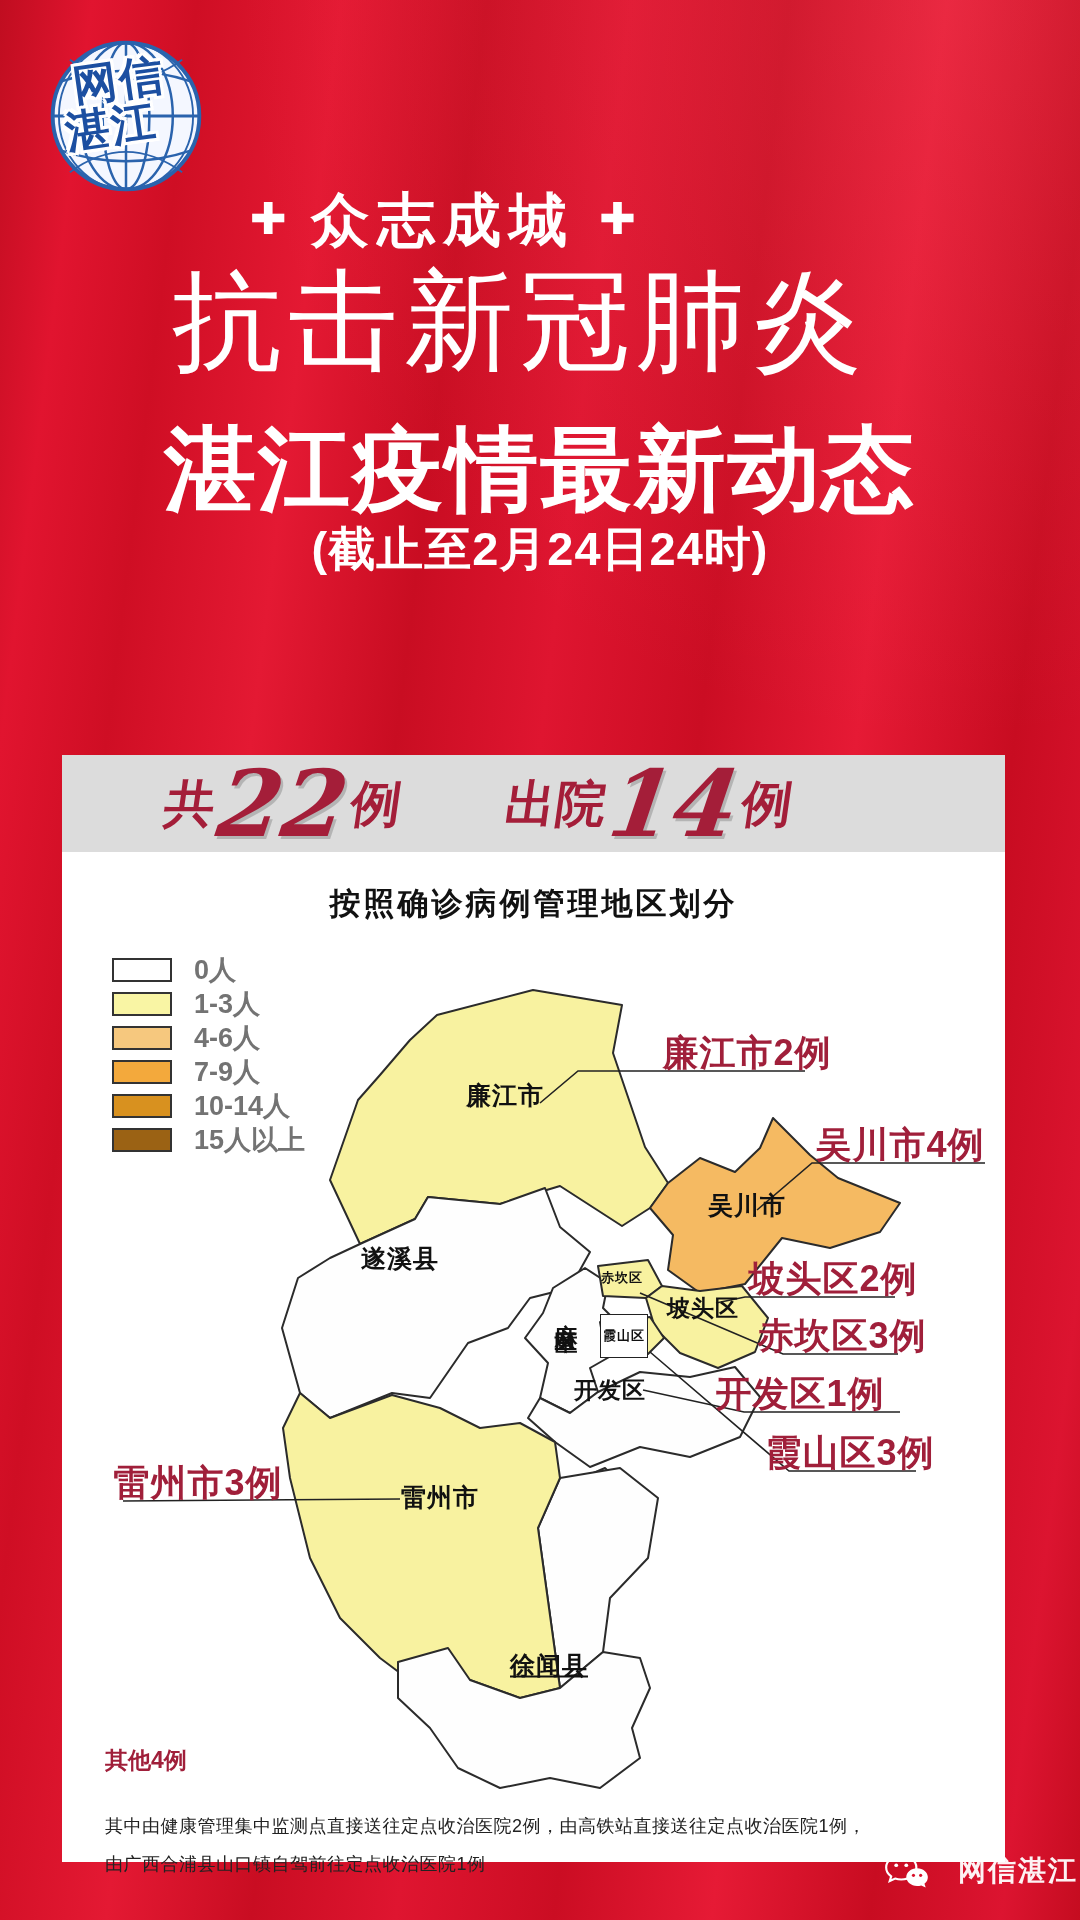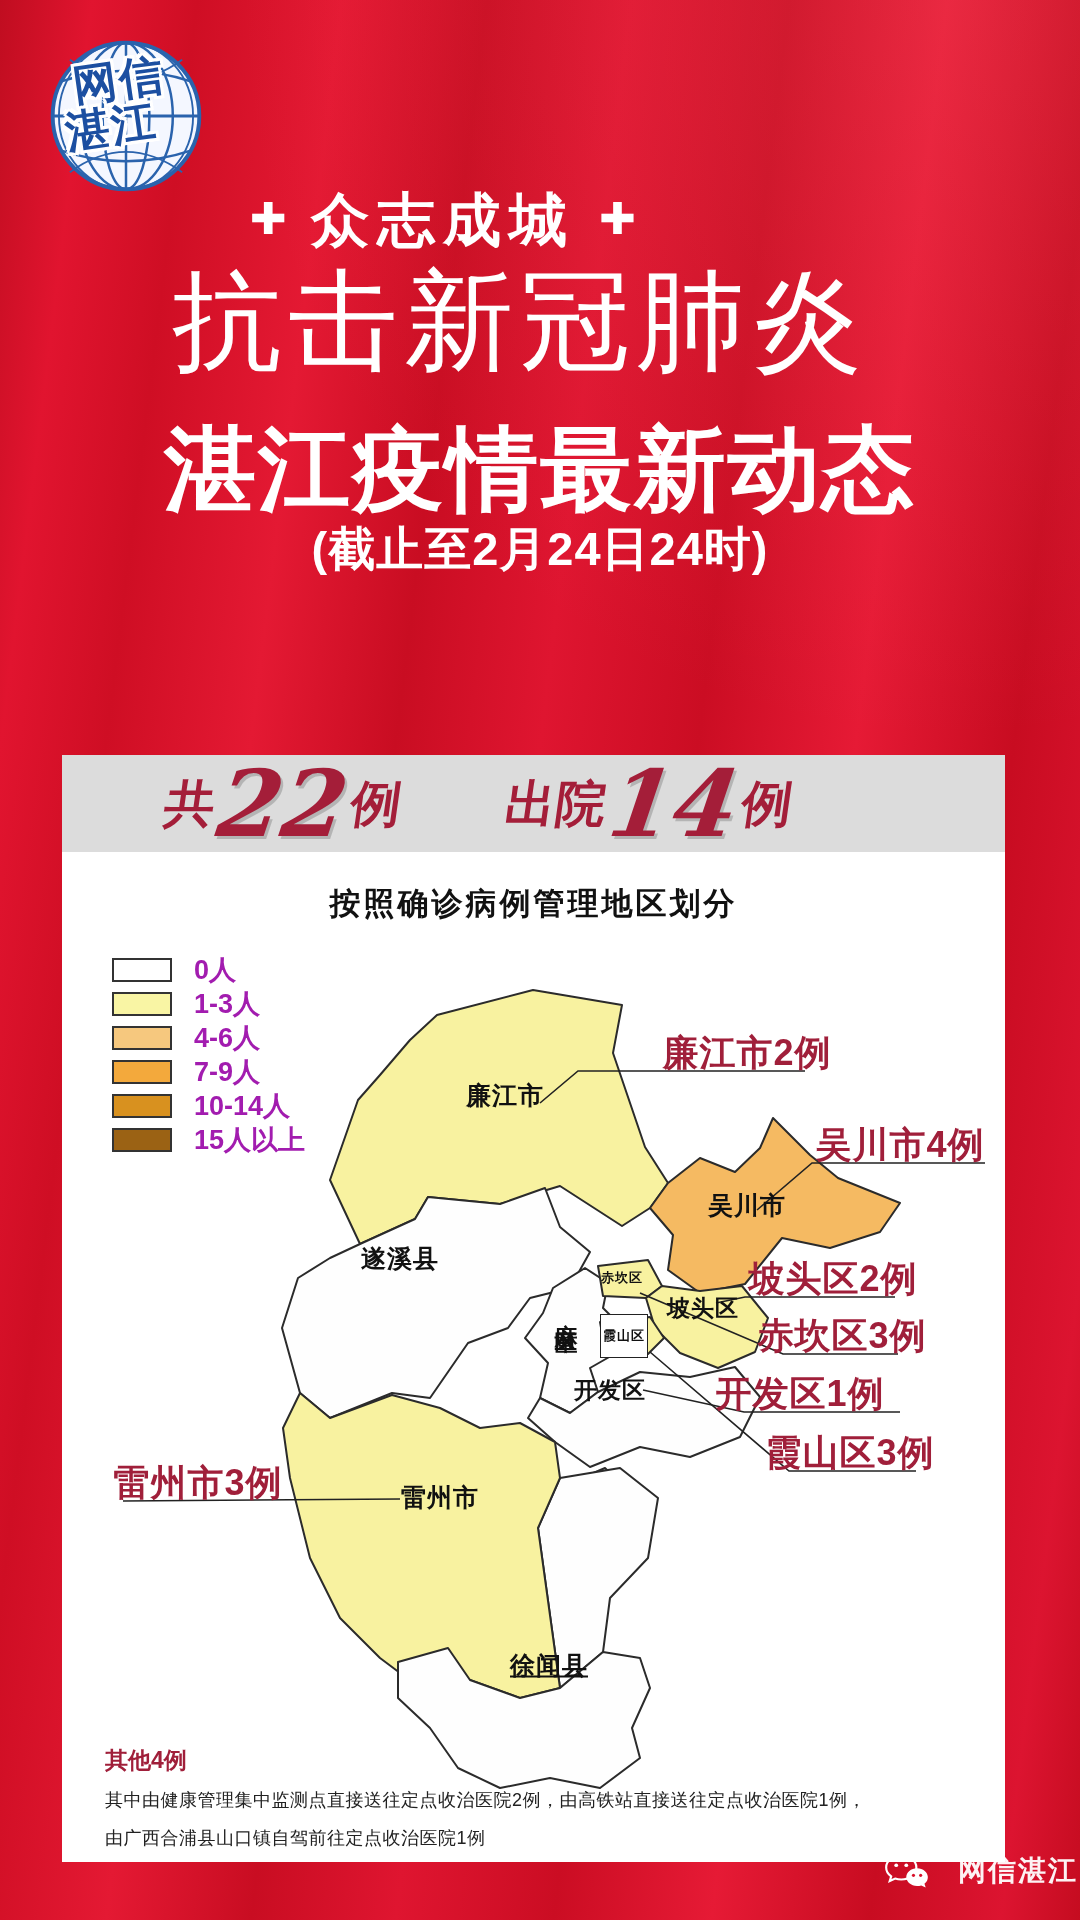--- a/index.html
+++ b/index.html
@@ -35,37 +35,37 @@
   .stat{display:flex;align-items:center;transform:skewX(-8deg);color:#a41e39;white-space:nowrap;}
   .stat .cjk{font-size:50px;font-weight:900;}
   .stat .num{font-family:"DejaVu Serif","Liberation Serif",serif;font-style:italic;font-weight:700;
     font-size:92px;line-height:1;margin:0 4px;text-shadow:3px 3px 0 rgba(0,0,0,.18);}
   .map-title{position:absolute;left:0;top:128px;width:100%;text-align:center;
     color:#111;font-size:31px;font-weight:700;letter-spacing:3px;}
   
   .legend{position:absolute;left:50px;top:203px;}
   .lrow{display:flex;align-items:center;height:24px;margin-bottom:10px;}
   .sw{width:60px;height:24px;border:2px solid #333;box-sizing:border-box;}
-  .ltxt{margin-left:22px;font-size:27px;color:#a21caf;font-weight:700;white-space:nowrap;}
+  .ltxt{margin-left:22px;font-size:27px;color:#737373;font-weight:700;white-space:nowrap;}
   
   .mapsvg{position:absolute;left:0;top:0;width:1080px;height:1920px;pointer-events:none;}
   .mapsvg polygon{stroke:#2b2b2b;stroke-width:2;stroke-linejoin:round;}
   .mapsvg polyline{fill:none;stroke:#222;stroke-width:1.6;}
   .rlabel{position:absolute;transform:translate(-50%,-50%);color:#111;font-weight:700;
     white-space:nowrap;letter-spacing:1px;}
   .rlabel.big{font-size:25px;}
   .rlabel.mid{font-size:23px;}
   .rlabel.small{font-size:13px;font-weight:700;}
   .rlabel.vertical{writing-mode:vertical-rl;text-orientation:upright;letter-spacing:4px;font-size:23px;}
   .rlabel.badge{background:#fff;border:1.5px solid #222;padding:12px 2px;}
   .alabel{position:absolute;transform:translate(-50%,-50%);color:#a01f3a;font-size:36px;
     font-weight:700;white-space:nowrap;letter-spacing:1px;}
   
   .other-head{position:absolute;left:105px;top:1745px;color:#a01f3a;font-size:23px;font-weight:900;}
-  .other-line{position:absolute;left:105px;color:#222;font-size:18px;letter-spacing:.5px;white-space:nowrap;}
+  .other-line{position:absolute;left:105px;color:#222;font-size:18px;letter-spacing:.5px;white-space:nowrap;margin-top:26px;}
   .other-line.l1{top:1788px;}
   .other-line.l2{top:1826px;}
   
   .footer-brand{position:absolute;left:884px;top:1852px;display:flex;align-items:center;gap:28px;}
   .footer-brand .wx{width:46px;height:38px;}
   .footer-brand .txt{color:rgba(255,255,255,.95);font-size:28px;font-weight:700;letter-spacing:2px;white-space:nowrap;}
 </style>
 </head>
 <body>
 

